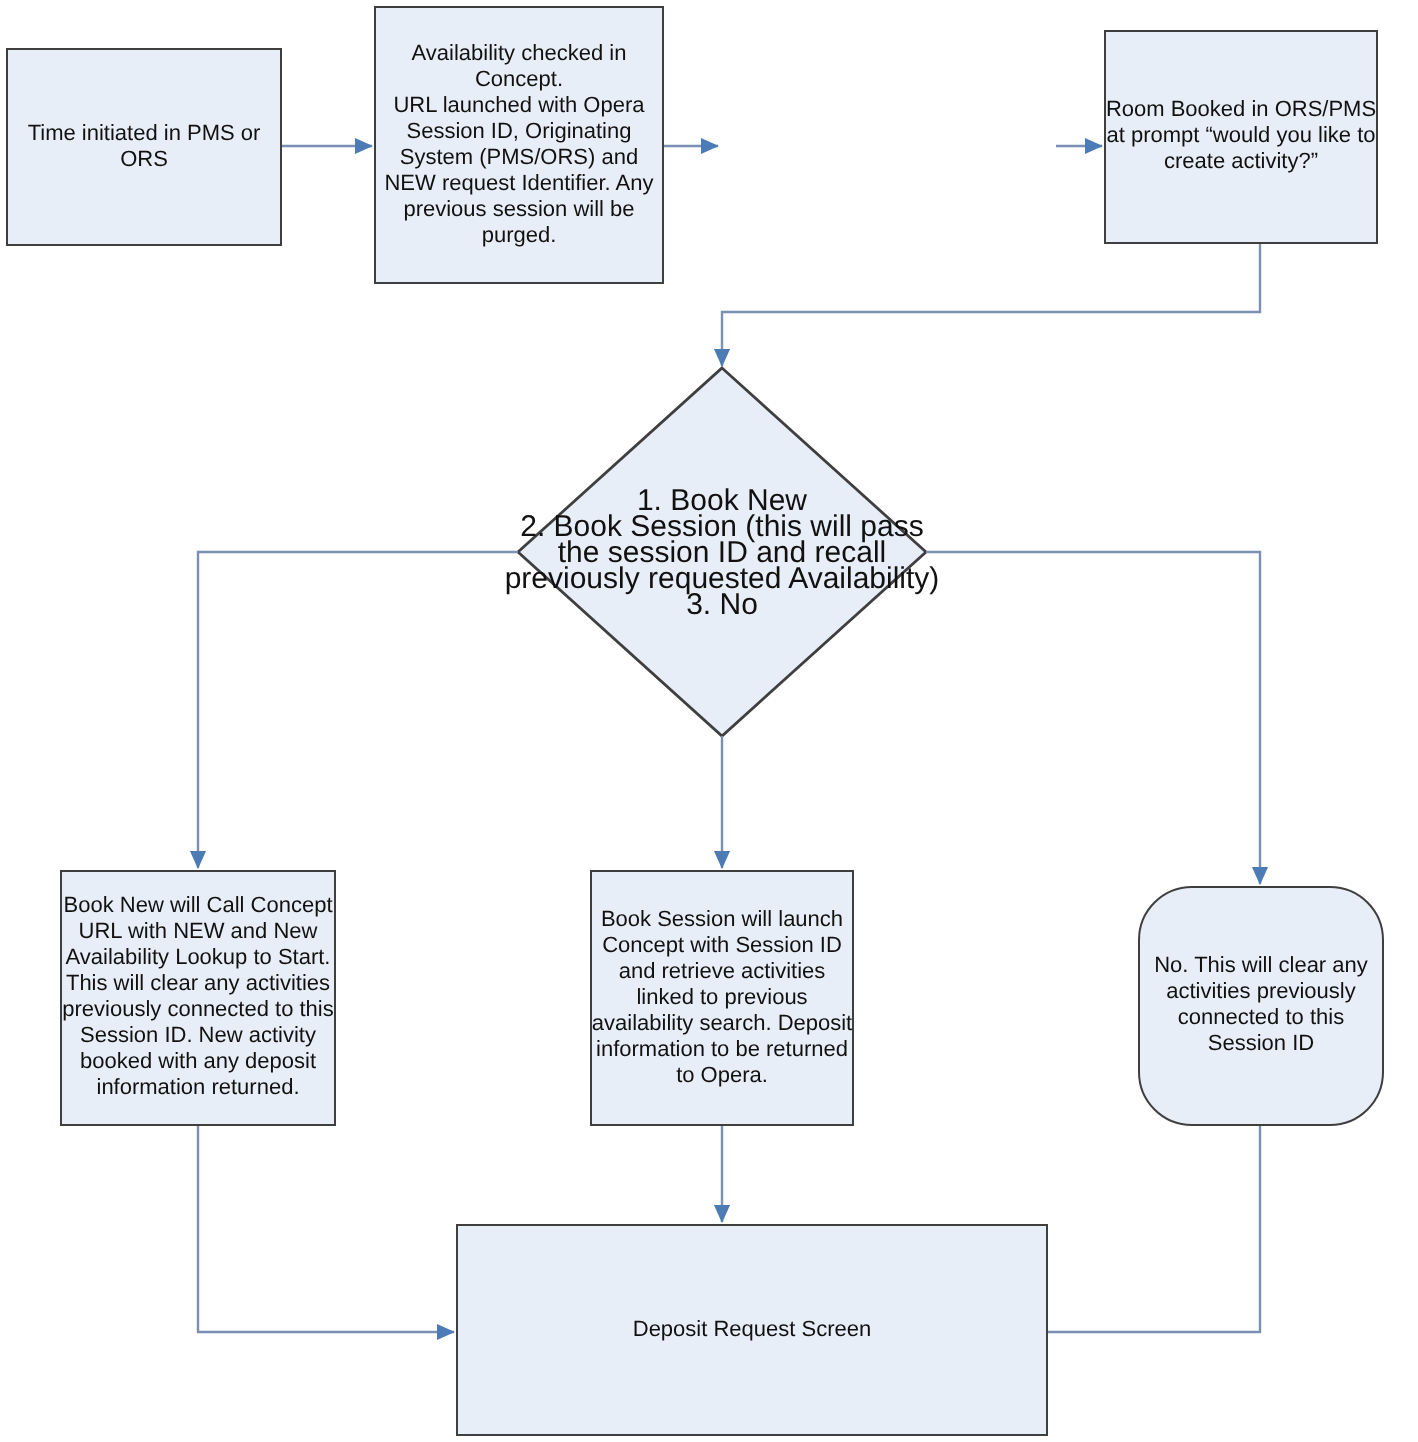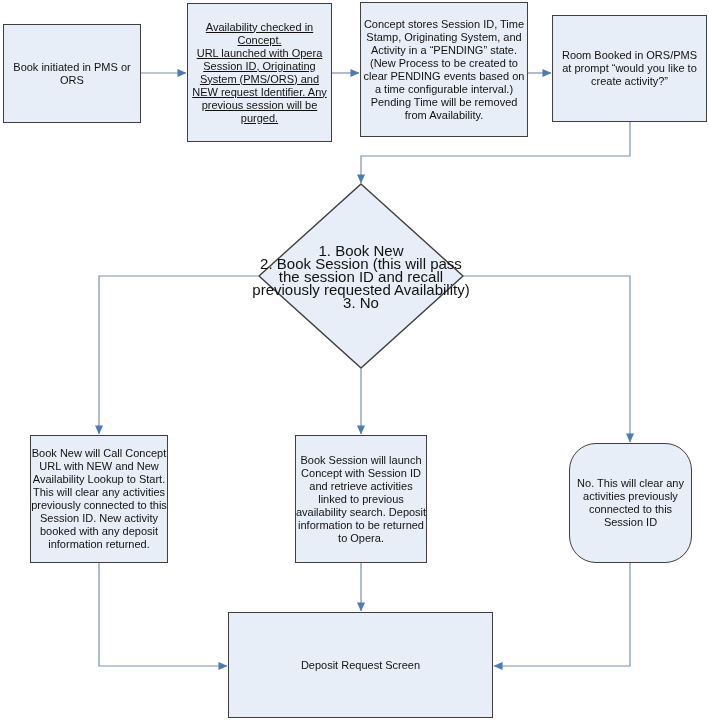--- a/index.html
+++ b/index.html
@@ -54,27 +54,27 @@
     justify-content: center;
     text-align: center;
     white-space: pre;
     font-size: 15px;
     line-height: 13px;
     color: #111111;
     background: transparent;
   }
   
   #node-start        { left: 3px;   top: 24px;  width: 138px; height: 99px; }
-  #node-availability { left: 187px; top: 3px;   width: 145px; height: 139px; text-decoration: underline; }
+  #node-availability { left: 187px; top: 3px;   width: 145px; height: 139px; }
   #node-pending      { left: 360px; top: 2px;   width: 168px; height: 135px; }
-  #node-room-booked  { left: 552px; top: 15px;  width: 155px; height: 107px; }
+  #node-room-booked  { left: 552px; top: 15px;  width: 137px; height: 107px; }
   #node-book-new     { left: 30px;  top: 435px; width: 138px; height: 128px; }
   #node-book-session { left: 295px; top: 435px; width: 132px; height: 128px; }
   #node-no           { left: 569px; top: 443px; width: 123px; height: 120px; border-radius: 27px; }
-  #node-deposit      { left: 228px; top: 612px; width: 265px; height: 106px; }
+  #node-deposit      { left: 228px; top: 612px; width: 296px; height: 106px; }
   #decision-label    { left: 251px; top: 240px; width: 220px; height: 72px; }
 </style>
 </head>
 <body>
 
 <div id="canvas">
 
   <svg id="connector-layer" viewBox="0 0 709 721" xmlns="http://www.w3.org/2000/svg">
     <defs>
       <marker id="arrow" viewBox="0 0 8 8" refX="7.6" refY="4" markerWidth="7.5" markerHeight="7.5" orient="auto-start-reverse">
@@ -92,40 +92,32 @@
 
     <polyline class="connector" points="259,276 99,276 99,434" marker-end="url(#arrow)"></polyline>
     <polyline class="connector" points="361,368 361,434" marker-end="url(#arrow)"></polyline>
     <polyline class="connector" points="463,276 630,276 630,442" marker-end="url(#arrow)"></polyline>
 
     <polyline class="connector" points="99,563 99,666 227,666" marker-end="url(#arrow)"></polyline>
     <polyline class="connector" points="361,563 361,611" marker-end="url(#arrow)"></polyline>
     <polyline class="connector" points="630,563 630,666 494,666" marker-end="url(#arrow)"></polyline>
   </svg>
 
-  <div class="node" id="node-start">Book initiated in PMS or
+  <div class="node" id="node-start">Time initiated in PMS or
 ORS</div>
 
   <div class="node" id="node-availability">Availability checked in
 Concept.
 URL launched with Opera
 Session ID, Originating
 System (PMS/ORS) and
 NEW request Identifier. Any
 previous session will be
 purged.</div>
 
-  <div class="node" id="node-pending">Concept stores Session ID, Time
-Stamp, Originating System, and
-Activity in a “PENDING” state.
-(New Process to be created to
-clear PENDING events based on
-a time configurable interval.)
-Pending Time will be removed
-from Availability.</div>
 
   <div class="node" id="node-room-booked">Room Booked in ORS/PMS
 at prompt “would you like to
 create activity?”</div>
 
   <div class="floating-label" id="decision-label">1. Book New
 2. Book Session (this will pass
 the session ID and recall
 previously requested Availability)
 3. No</div>

